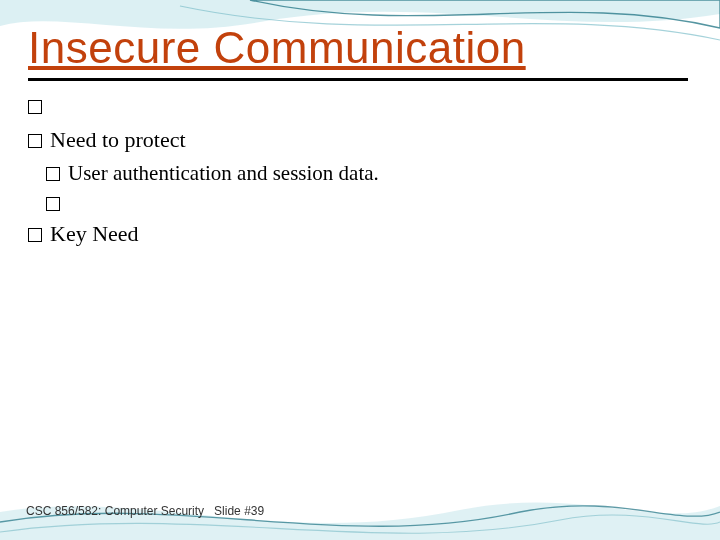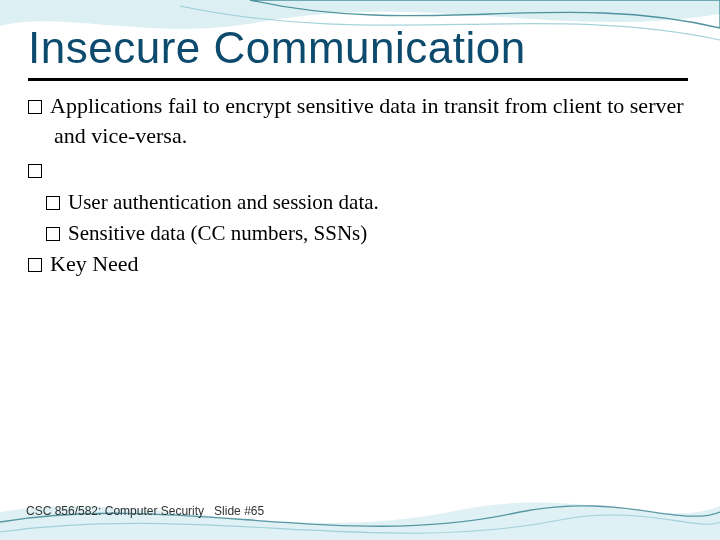--- a/index.html
+++ b/index.html
@@ -17,24 +17,25 @@
     z-index: 0;
   }
   .content {
     position: relative;
     z-index: 1;
     padding: 24px 28px 0 28px;
   }
   .title {
     font-size: 44px;
     font-weight: 400;
-    color: #0c4a6e;
+    color: #c2410c;
     letter-spacing: 0.5px;
     line-height: 1.1;
     font-family: 'Candara', 'Trebuchet MS', sans-serif;
+    text-decoration: underline;
   }
   .title-rule {
     border: none;
     border-top: 3px solid #000;
     margin: 6px 0 10px 0;
     width: 660px;
   }
   .body {
     color: #000;
     font-size: 22px;
@@ -78,23 +79,23 @@
   <path d="M180,6 C380,48 540,2 720,40" fill="none" stroke="#7fbfca" stroke-width="1.2" opacity="0.7"></path>
   <path d="M0,540 L0,512 C140,488 280,548 460,510 C580,486 660,530 720,506 L720,540 Z" fill="#bfe4ea" opacity="0.5"></path>
   <path d="M0,522 C180,492 340,552 520,512 C620,492 680,528 720,512" fill="none" stroke="#2a7a8a" stroke-width="1.3" opacity="0.75"></path>
   <path d="M0,532 C200,504 380,556 560,520 C640,504 700,532 720,522" fill="none" stroke="#7fbfca" stroke-width="1.1" opacity="0.65"></path>
 </svg>
 
 <div class="content">
   <h1 class="title">Insecure Communication</h1>
   <hr class="title-rule">
   <div class="body">
-    <p class="lvl1"><span class="bullet-sq"></span><span>Applications fail to encrypt sensitive data in transit from client to server and vice-versa.</span></p>
     <p class="lvl1"><span class="bullet-sq"></span></p>
+    <p class="lvl1"><span class="bullet-sq"></span><span>Need to protect</span></p>
     <p class="lvl2"><span class="bullet-sq"></span><span>User authentication and session data.</span></p>
-    <p class="lvl2"><span class="bullet-sq"></span><span>Sensitive data (CC numbers, SSNs)</span></p>
+    <p class="lvl2"><span class="bullet-sq"></span></p>
     <p class="lvl1"><span class="bullet-sq"></span><span>Key Need</span></p>
   </div>
 </div>
 
 <div class="footer">
-  <span>CSC 856/582: Computer Security</span>&nbsp;&nbsp;&nbsp;<span>Slide #65</span>
+  <span>CSC 856/582: Computer Security</span>&nbsp;&nbsp;&nbsp;<span>Slide #39</span>
 </div>
 
 </body></html>

